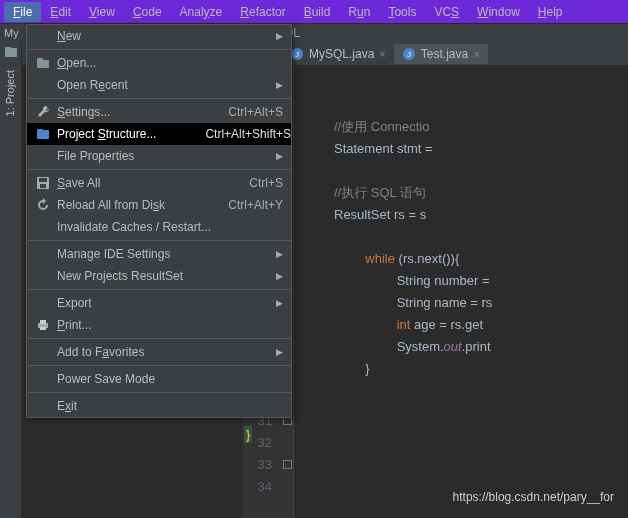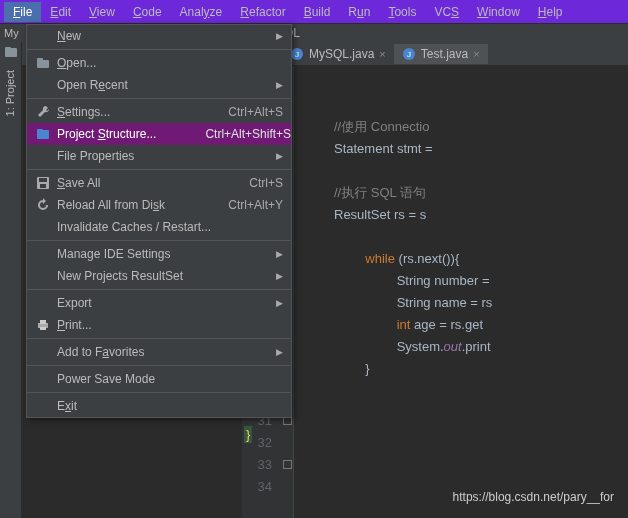--- a/index.html
+++ b/index.html
@@ -11,21 +11,21 @@
 .tabbar { height: 18px; background: #3c3f41; display: flex; padding-left: 6px; align-items: center; }
 .sidetool { position: absolute; left: 0; top: 42px; width: 22px; height: 476px; background: #3c3f41; border-right: 1px solid #2b2b2b; }
 .sidetool-label { writing-mode: vertical-rl; transform: rotate(180deg); padding: 8px 4px; font-size: 11px; color: #bbb; }
 .sidetool-icon { width: 16px; height: 16px; margin: 2px auto; display: block; }
 .editor-tabs { position: absolute; left: 22px; top: 42px; right: 0; height: 24px; background: #3c3f41; display: flex; align-items: center; padding-left: 260px; border-bottom: 1px solid #2b2b2b; }
 .editor-tab { display: flex; align-items: center; padding: 3px 8px; gap: 5px; font-size: 12px; }
 .editor-tab.active { background: #4e5254; }
 .tab-close { color: #888; font-size: 11px; }
 .dropdown { position: absolute; left: 26px; top: 24px; width: 266px; background: #3c3f41; border: 1px solid #555; box-shadow: 2px 2px 6px rgba(0,0,0,0.5); z-index: 100; }
 .dd-item { display: flex; align-items: center; height: 22px; padding: 0 8px; gap: 6px; cursor: pointer; position: relative; }
-.dd-item.selected { background: #701a75; color: #fff; }
+.dd-item.selected { background: #000000; color: #fff; }
 .dd-icon { width: 16px; height: 16px; flex-shrink: 0; }
 .dd-label { flex: 1; white-space: nowrap; }
 .dd-shortcut { font-size: 12px; color: #aaa; padding-left: 43px; }
 .dd-item.selected .dd-shortcut { color: #e0e0e0; }
 .dd-arrow { font-size: 9px; color: #aaa; }
 .dd-sep { height: 1px; background: #555; margin: 2px 0; }
 .editor { position: absolute; left: 22px; top: 66px; right: 0; bottom: 0; background: #2b2b2b; display: flex; }
 .gutter-extra { width: 220px; background: #2b2b2b; }
 .gutter { width: 40px; background: #313335; text-align: right; padding-top: 344px; font-size: 13px; color: #606366; line-height: 22px; font-family: "Consolas", monospace; }
 .gutter div { padding-right: 10px; }

